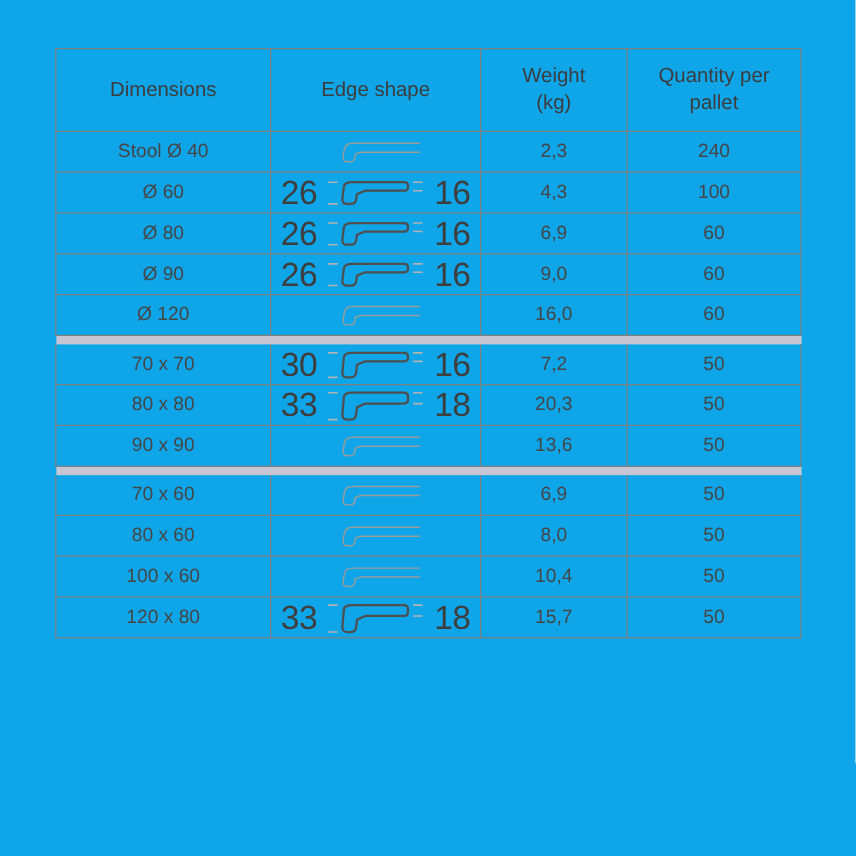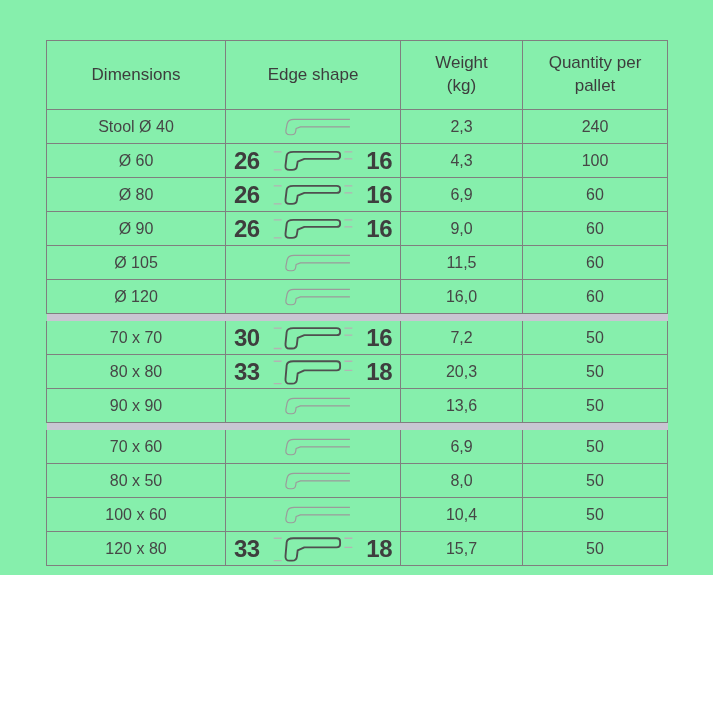--- a/index.html
+++ b/index.html
@@ -1,20 +1,20 @@
 <!DOCTYPE html>
 <html><head>
 <meta charset="utf-8">
 <style>
   html, body { margin: 0; padding: 0; background: #ffffff; }
   .sheet {
     position: relative;
     width: 713px;
-    height: 575px;
-    background: #86efac;
+    height: 713px;
+    background: #0ea5e9;
     font-family: "Liberation Sans", sans-serif;
   }
   table.spec {
     position: absolute;
     left: 46px;
     top: 40px;
     width: 621px;
     border-collapse: collapse;
     table-layout: fixed;
   }
@@ -31,22 +31,22 @@
     white-space: pre-line;
     line-height: 1.35;
     color: #3d3d3d;
   }
   td { height: 33px; font-size: 16px; padding: 0 4px; }
   td.c-edge { padding: 0 8px; }
   .edge-wrap { display: flex; align-items: center; }
   .edge-wrap.with-nums { justify-content: space-between; }
   .edge-wrap.simple { justify-content: center; }
   .edge-num {
-    font-size: 24px;
-    font-weight: 700;
+    font-size: 28px;
+    font-weight: 400;
     color: #3e3e3e;
     letter-spacing: -0.5px;
     line-height: 1;
   }
   svg.profile { display: block; width: 100px; height: 33px; }
   tr.divider-row td {
     height: 7px;
     padding: 0;
     background: #c8c6d2;
     border-left-style: hidden;
@@ -149,32 +149,20 @@
             <svg class="profile">
                 <use href="#edge-profile-bold-26-16"></use>
               </svg>
             <span class="edge-num">16</span>
           </div>
         </td>
         <td>9,0</td>
         <td>60</td>
       </tr>
 
-      <tr>
-        <td>Ø 105</td>
-        <td class="c-edge">
-          <div class="edge-wrap simple">
-              <svg class="profile">
-                <use href="#edge-profile-thin"></use>
-              </svg>
-            </div>
-        </td>
-        <td>11,5</td>
-        <td>60</td>
-      </tr>
 
       <tr>
         <td>Ø 120</td>
         <td class="c-edge">
           <div class="edge-wrap simple">
               <svg class="profile">
                 <use href="#edge-profile-thin"></use>
               </svg>
             </div>
         </td>
@@ -241,21 +229,21 @@
               <svg class="profile">
                 <use href="#edge-profile-thin"></use>
               </svg>
             </div>
         </td>
         <td>6,9</td>
         <td>50</td>
       </tr>
 
       <tr>
-        <td>80 x 50</td>
+        <td>80 x 60</td>
         <td class="c-edge">
           <div class="edge-wrap simple">
               <svg class="profile">
                 <use href="#edge-profile-thin"></use>
               </svg>
             </div>
         </td>
         <td>8,0</td>
         <td>50</td>
       </tr>

